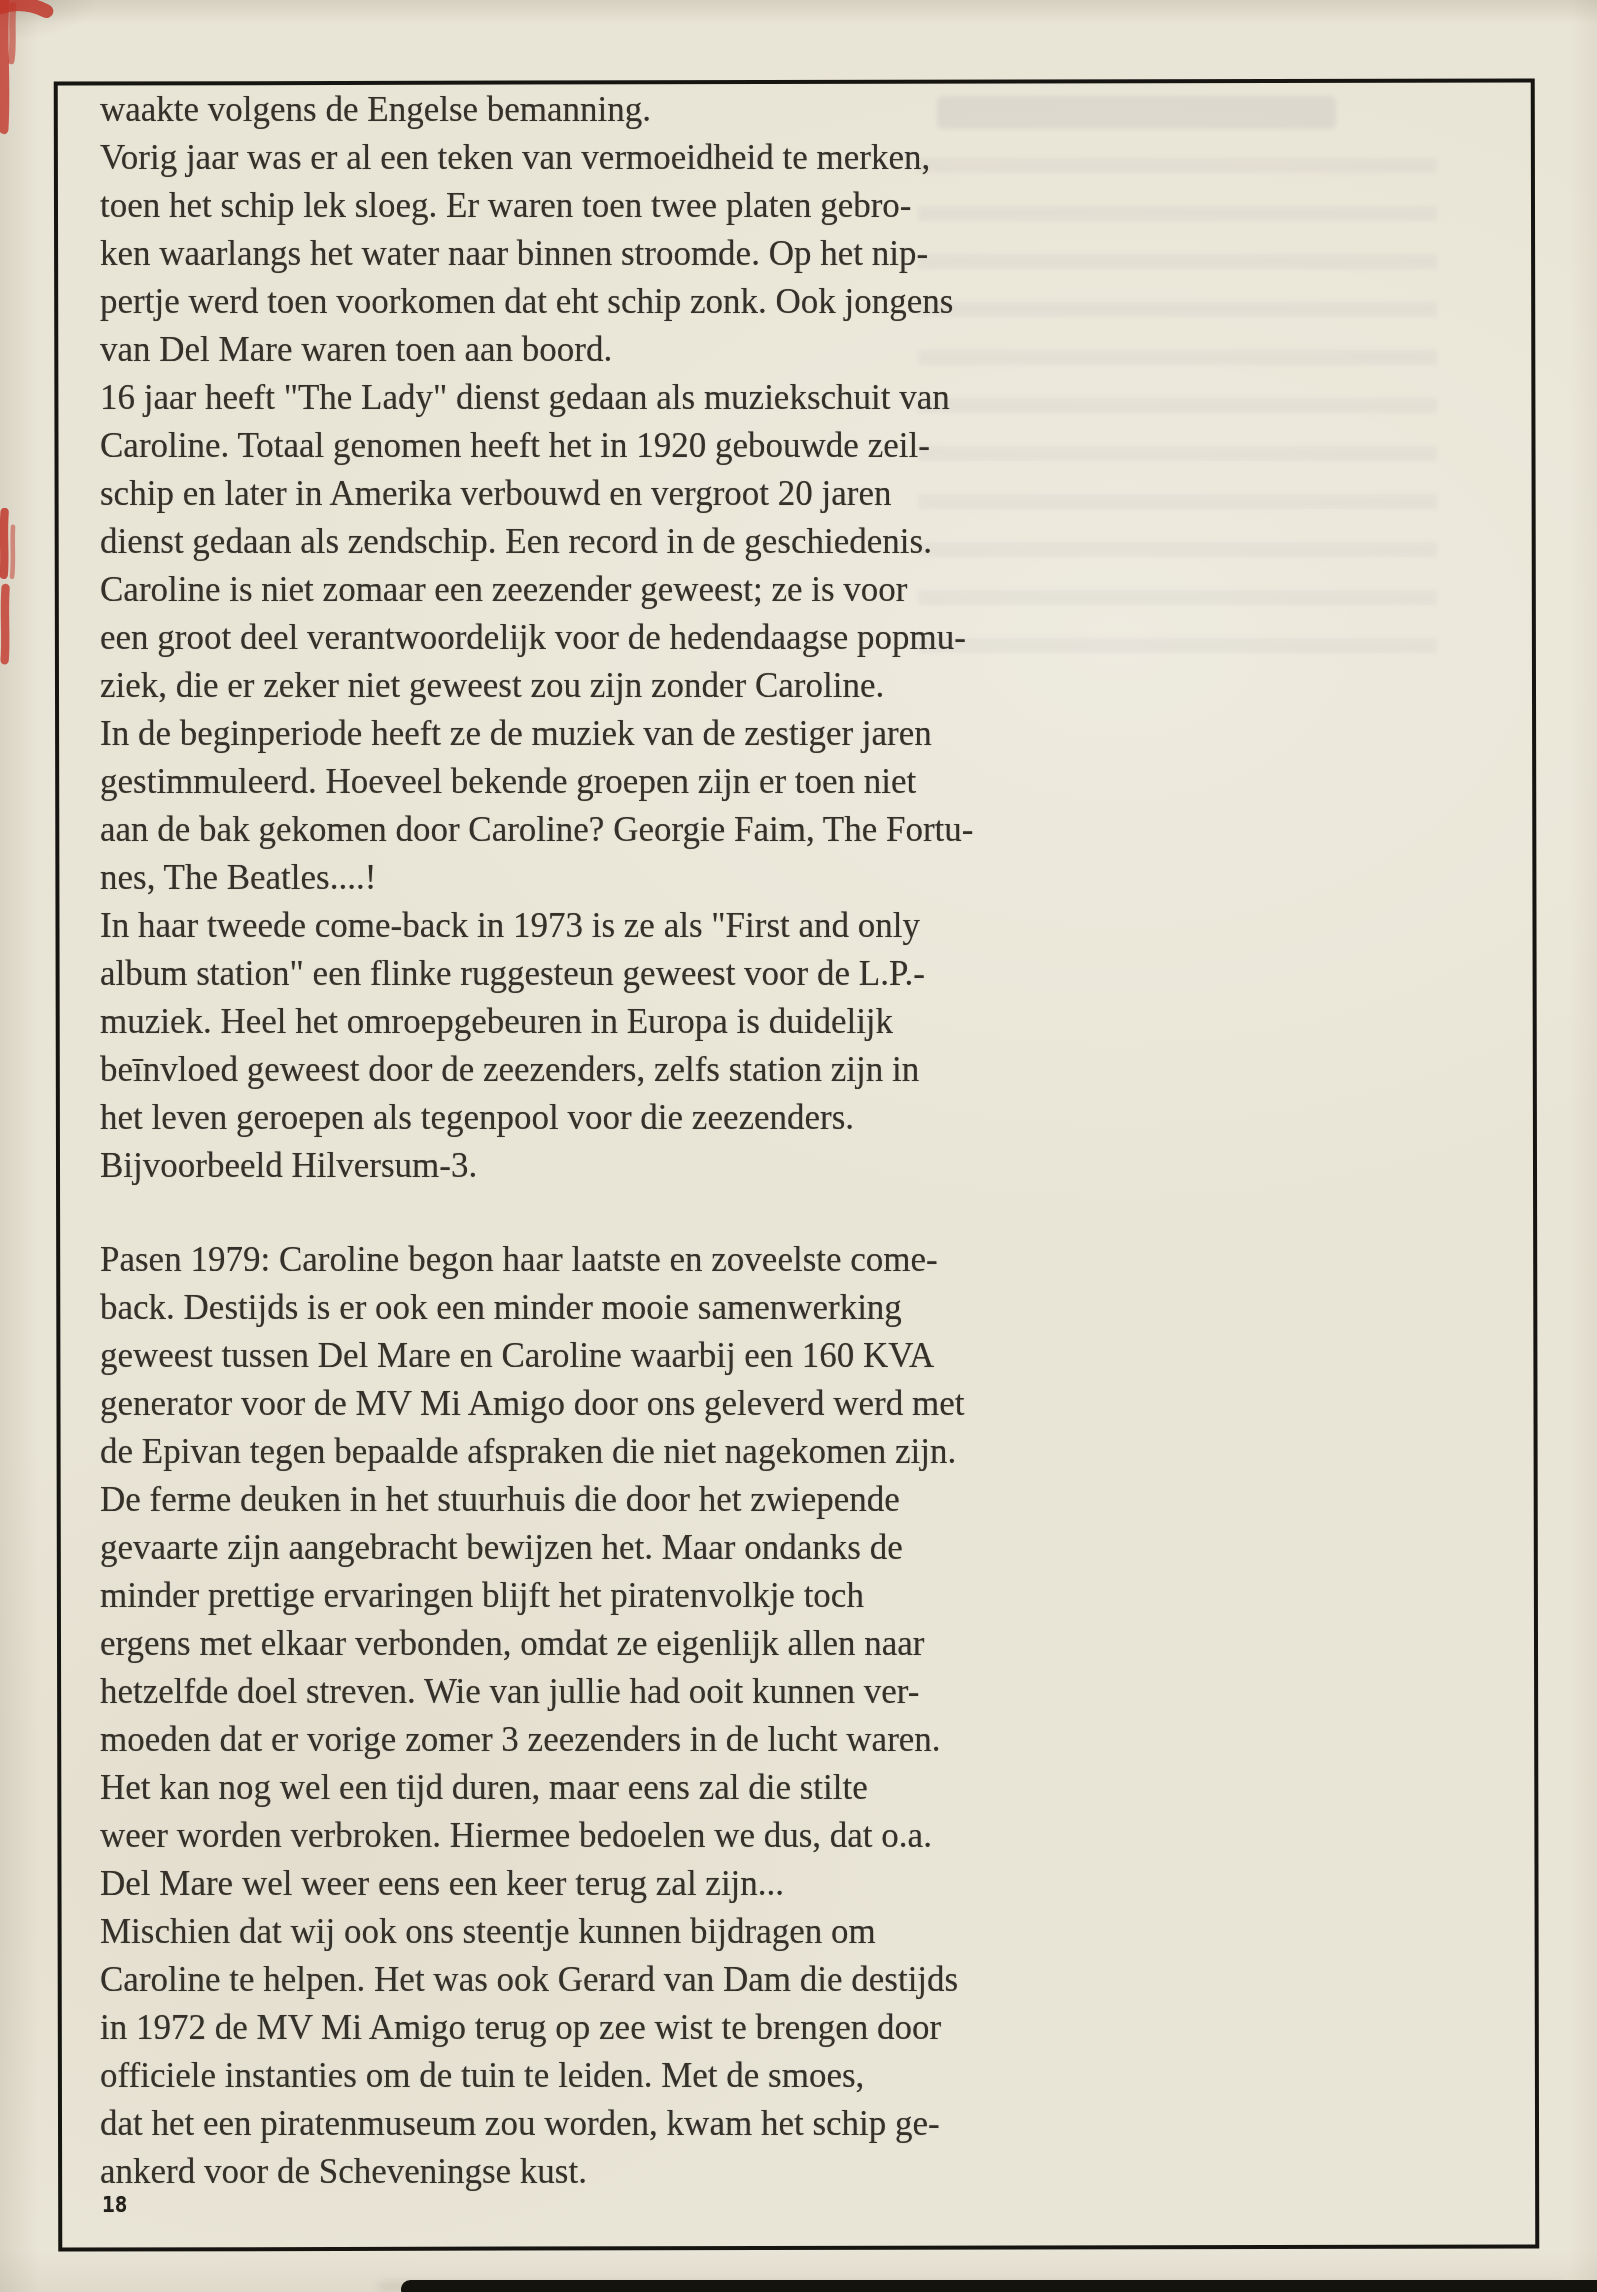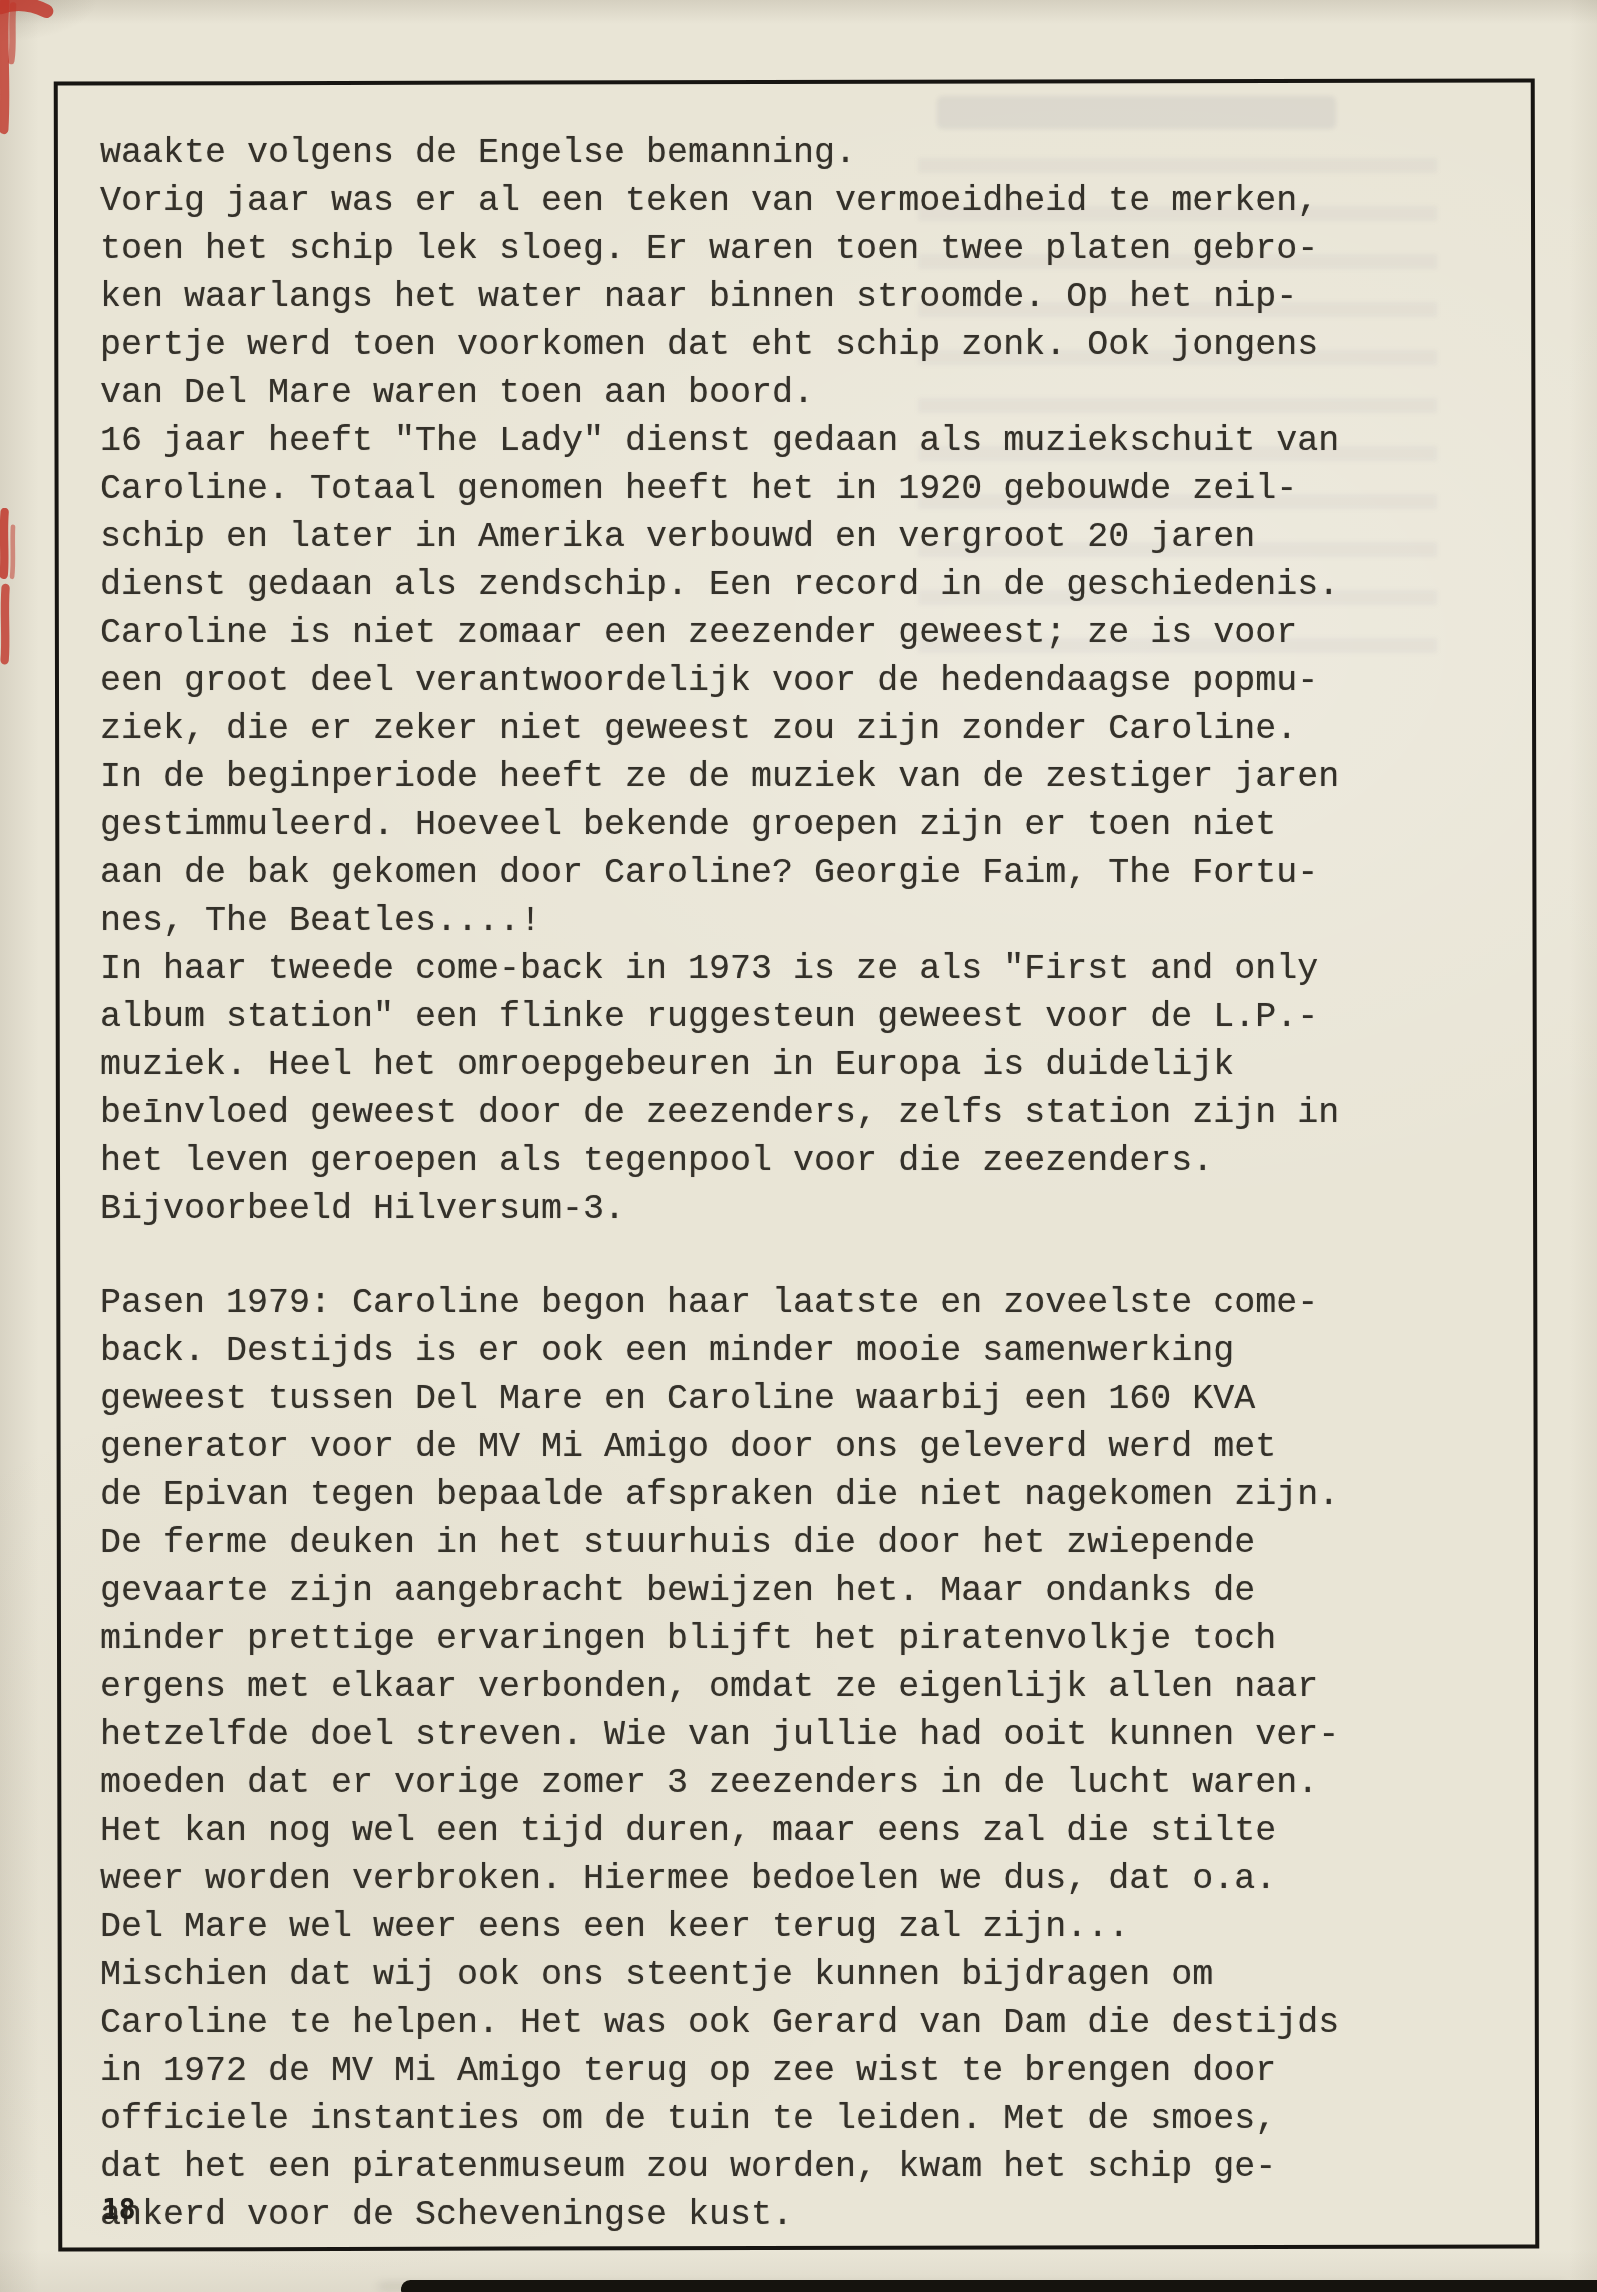--- a/index.html
+++ b/index.html
@@ -26,36 +26,35 @@
   .frame{
     position:absolute;
     left:56px; top:80px;
     width:1481px; height:2170px;
     border:4.6px solid var(--frame);
     transform:rotate(-0.12deg);
     background:transparent;
   }
   .text-block{
     position:absolute;
-    font-family:Liberation Mono, monospace;
+    font-family:Liberation Serif, serif;
     font-size:35px;
     line-height:48px;
     white-space:pre;
     color:var(--ink);
     text-shadow:0 0 0.9px rgba(40,36,28,0.45);
     letter-spacing:0;
-    margin-top:43px;
   }
   .para-1{ left:100px; top:86px; }
   .para-2{ left:100px; top:1236px; }
   .page-number{
     position:absolute;
     left:102px; top:2193px;
     font-family:"DejaVu Sans Mono", monospace;
-    font-size:28px;
+    font-size:21px;
     font-weight:bold;
     color:#22201b;
     text-shadow:0 0 0.9px rgba(40,36,28,0.4);
   }
   .red-mark{ position:absolute; pointer-events:none; }
   .red-mark-corner{ left:0; top:0; width:65px; height:148px; }
   .red-mark-edge{ left:0; top:508px; width:20.4px; height:158px; }
   .bottom-strip{
     position:absolute;
     left:401px; right:0; bottom:0;

